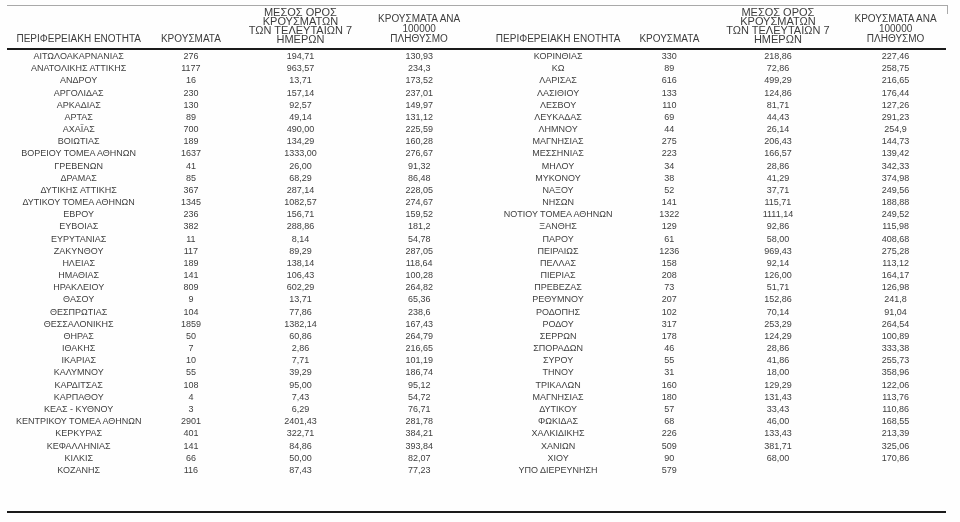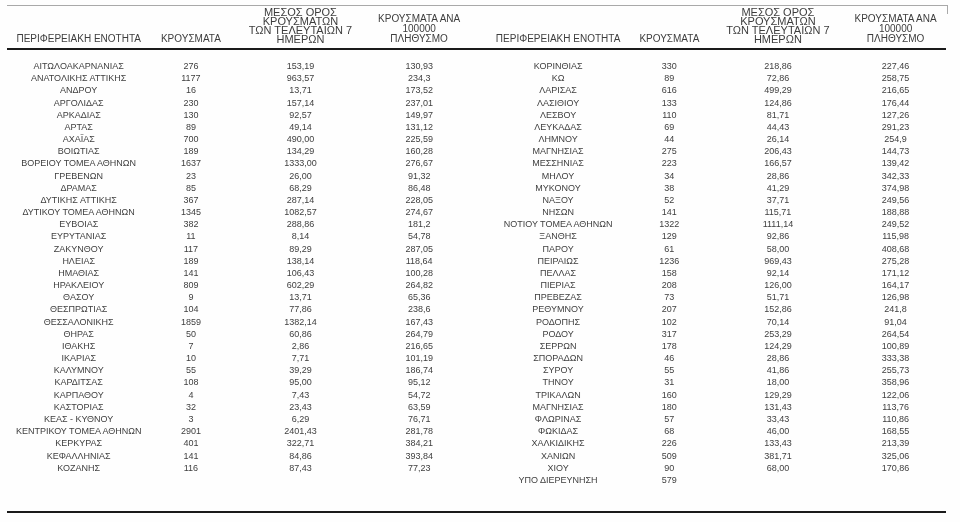--- a/index.html
+++ b/index.html
@@ -14,21 +14,21 @@
   .header-rule{position:absolute;top:48px;left:7px;width:939px;height:2px;background:#1a1a1a;}
   .bottom-rule{position:absolute;top:511px;left:7px;width:939px;height:2px;background:#1a1a1a;}
 
   .dtable{position:absolute;top:14px;}
   .dtable.left{left:8px;width:462px;}
   .dtable.right{left:488px;width:458px;}
 
   .thead{display:flex;align-items:flex-end;height:33px;padding-bottom:3px;box-sizing:border-box;}
   .th{text-align:center;font-size:10px;line-height:10px;color:#3d3d3d;}
   .th.small{font-size:11px;line-height:9px;}
-  .tbody{margin-top:13px;}
+  .tbody{margin-top:3px;}
   .trow{display:flex;height:12.18px;}
   .cell{display:block;text-align:center;font-size:9px;line-height:12.18px;
         white-space:nowrap;overflow:visible;color:#404040;}
   .c1{width:30.6%;}
   .c2{width:18.0%;}
   .c3{width:29.4%;}
   .c4{width:22.0%;}
 </style>
 </head>
 <body>
@@ -47,21 +47,21 @@
       </div>
       <div class="th c4">
         <div>ΚΡΟΥΣΜΑΤΑ ΑΝΑ 100000</div>
         <div>ΠΛΗΘΥΣΜΟ</div>
       </div>
     </div>
     <div class="tbody">
         <div class="trow">
           <span class="cell c1">ΑΙΤΩΛΟΑΚΑΡΝΑΝΙΑΣ</span>
           <span class="cell c2">276</span>
-          <span class="cell c3">153,19</span>
+          <span class="cell c3">194,71</span>
           <span class="cell c4">130,93</span>
         </div>
         <div class="trow">
           <span class="cell c1">ΑΝΑΤΟΛΙΚΗΣ ΑΤΤΙΚΗΣ</span>
           <span class="cell c2">1177</span>
           <span class="cell c3">963,57</span>
           <span class="cell c4">234,3</span>
         </div>
         <div class="trow">
           <span class="cell c1">ΑΝΔΡΟΥ</span>
@@ -100,21 +100,21 @@
           <span class="cell c4">160,28</span>
         </div>
         <div class="trow">
           <span class="cell c1">ΒΟΡΕΙΟΥ ΤΟΜΕΑ ΑΘΗΝΩΝ</span>
           <span class="cell c2">1637</span>
           <span class="cell c3">1333,00</span>
           <span class="cell c4">276,67</span>
         </div>
         <div class="trow">
           <span class="cell c1">ΓΡΕΒΕΝΩΝ</span>
-          <span class="cell c2">23</span>
+          <span class="cell c2">41</span>
           <span class="cell c3">26,00</span>
           <span class="cell c4">91,32</span>
         </div>
         <div class="trow">
           <span class="cell c1">ΔΡΑΜΑΣ</span>
           <span class="cell c2">85</span>
           <span class="cell c3">68,29</span>
           <span class="cell c4">86,48</span>
         </div>
         <div class="trow">
@@ -123,20 +123,26 @@
           <span class="cell c3">287,14</span>
           <span class="cell c4">228,05</span>
         </div>
         <div class="trow">
           <span class="cell c1">ΔΥΤΙΚΟΥ ΤΟΜΕΑ ΑΘΗΝΩΝ</span>
           <span class="cell c2">1345</span>
           <span class="cell c3">1082,57</span>
           <span class="cell c4">274,67</span>
         </div>
         <div class="trow">
+          <span class="cell c1">ΕΒΡΟΥ</span>
+          <span class="cell c2">236</span>
+          <span class="cell c3">156,71</span>
+          <span class="cell c4">159,52</span>
+        </div>
+        <div class="trow">
           <span class="cell c1">ΕΥΒΟΙΑΣ</span>
           <span class="cell c2">382</span>
           <span class="cell c3">288,86</span>
           <span class="cell c4">181,2</span>
         </div>
         <div class="trow">
           <span class="cell c1">ΕΥΡΥΤΑΝΙΑΣ</span>
           <span class="cell c2">11</span>
           <span class="cell c3">8,14</span>
           <span class="cell c4">54,78</span>
@@ -213,26 +219,20 @@
           <span class="cell c3">95,00</span>
           <span class="cell c4">95,12</span>
         </div>
         <div class="trow">
           <span class="cell c1">ΚΑΡΠΑΘΟΥ</span>
           <span class="cell c2">4</span>
           <span class="cell c3">7,43</span>
           <span class="cell c4">54,72</span>
         </div>
         <div class="trow">
-          <span class="cell c1">ΚΑΣΤΟΡΙΑΣ</span>
-          <span class="cell c2">32</span>
-          <span class="cell c3">23,43</span>
-          <span class="cell c4">63,59</span>
-        </div>
-        <div class="trow">
           <span class="cell c1">ΚΕΑΣ - ΚΥΘΝΟΥ</span>
           <span class="cell c2">3</span>
           <span class="cell c3">6,29</span>
           <span class="cell c4">76,71</span>
         </div>
         <div class="trow">
           <span class="cell c1">ΚΕΝΤΡΙΚΟΥ ΤΟΜΕΑ ΑΘΗΝΩΝ</span>
           <span class="cell c2">2901</span>
           <span class="cell c3">2401,43</span>
           <span class="cell c4">281,78</span>
@@ -241,20 +241,26 @@
           <span class="cell c1">ΚΕΡΚΥΡΑΣ</span>
           <span class="cell c2">401</span>
           <span class="cell c3">322,71</span>
           <span class="cell c4">384,21</span>
         </div>
         <div class="trow">
           <span class="cell c1">ΚΕΦΑΛΛΗΝΙΑΣ</span>
           <span class="cell c2">141</span>
           <span class="cell c3">84,86</span>
           <span class="cell c4">393,84</span>
+        </div>
+        <div class="trow">
+          <span class="cell c1">ΚΙΛΚΙΣ</span>
+          <span class="cell c2">66</span>
+          <span class="cell c3">50,00</span>
+          <span class="cell c4">82,07</span>
         </div>
         <div class="trow">
           <span class="cell c1">ΚΟΖΑΝΗΣ</span>
           <span class="cell c2">116</span>
           <span class="cell c3">87,43</span>
           <span class="cell c4">77,23</span>
         </div>
       </div>
   </div>
 
@@ -371,21 +377,21 @@
         <div class="trow">
           <span class="cell c1">ΠΕΙΡΑΙΩΣ</span>
           <span class="cell c2">1236</span>
           <span class="cell c3">969,43</span>
           <span class="cell c4">275,28</span>
         </div>
         <div class="trow">
           <span class="cell c1">ΠΕΛΛΑΣ</span>
           <span class="cell c2">158</span>
           <span class="cell c3">92,14</span>
-          <span class="cell c4">171,12</span>
+          <span class="cell c4">113,12</span>
         </div>
         <div class="trow">
           <span class="cell c1">ΠΙΕΡΙΑΣ</span>
           <span class="cell c2">208</span>
           <span class="cell c3">126,00</span>
           <span class="cell c4">164,17</span>
         </div>
         <div class="trow">
           <span class="cell c1">ΠΡΕΒΕΖΑΣ</span>
           <span class="cell c2">73</span>
@@ -440,21 +446,21 @@
           <span class="cell c3">129,29</span>
           <span class="cell c4">122,06</span>
         </div>
         <div class="trow">
           <span class="cell c1">ΜΑΓΝΗΣΙΑΣ</span>
           <span class="cell c2">180</span>
           <span class="cell c3">131,43</span>
           <span class="cell c4">113,76</span>
         </div>
         <div class="trow">
-          <span class="cell c1">ΦΛΩΡΙΝΑΣ</span>
+          <span class="cell c1">ΔΥΤΙΚΟΥ</span>
           <span class="cell c2">57</span>
           <span class="cell c3">33,43</span>
           <span class="cell c4">110,86</span>
         </div>
         <div class="trow">
           <span class="cell c1">ΦΩΚΙΔΑΣ</span>
           <span class="cell c2">68</span>
           <span class="cell c3">46,00</span>
           <span class="cell c4">168,55</span>
         </div>

